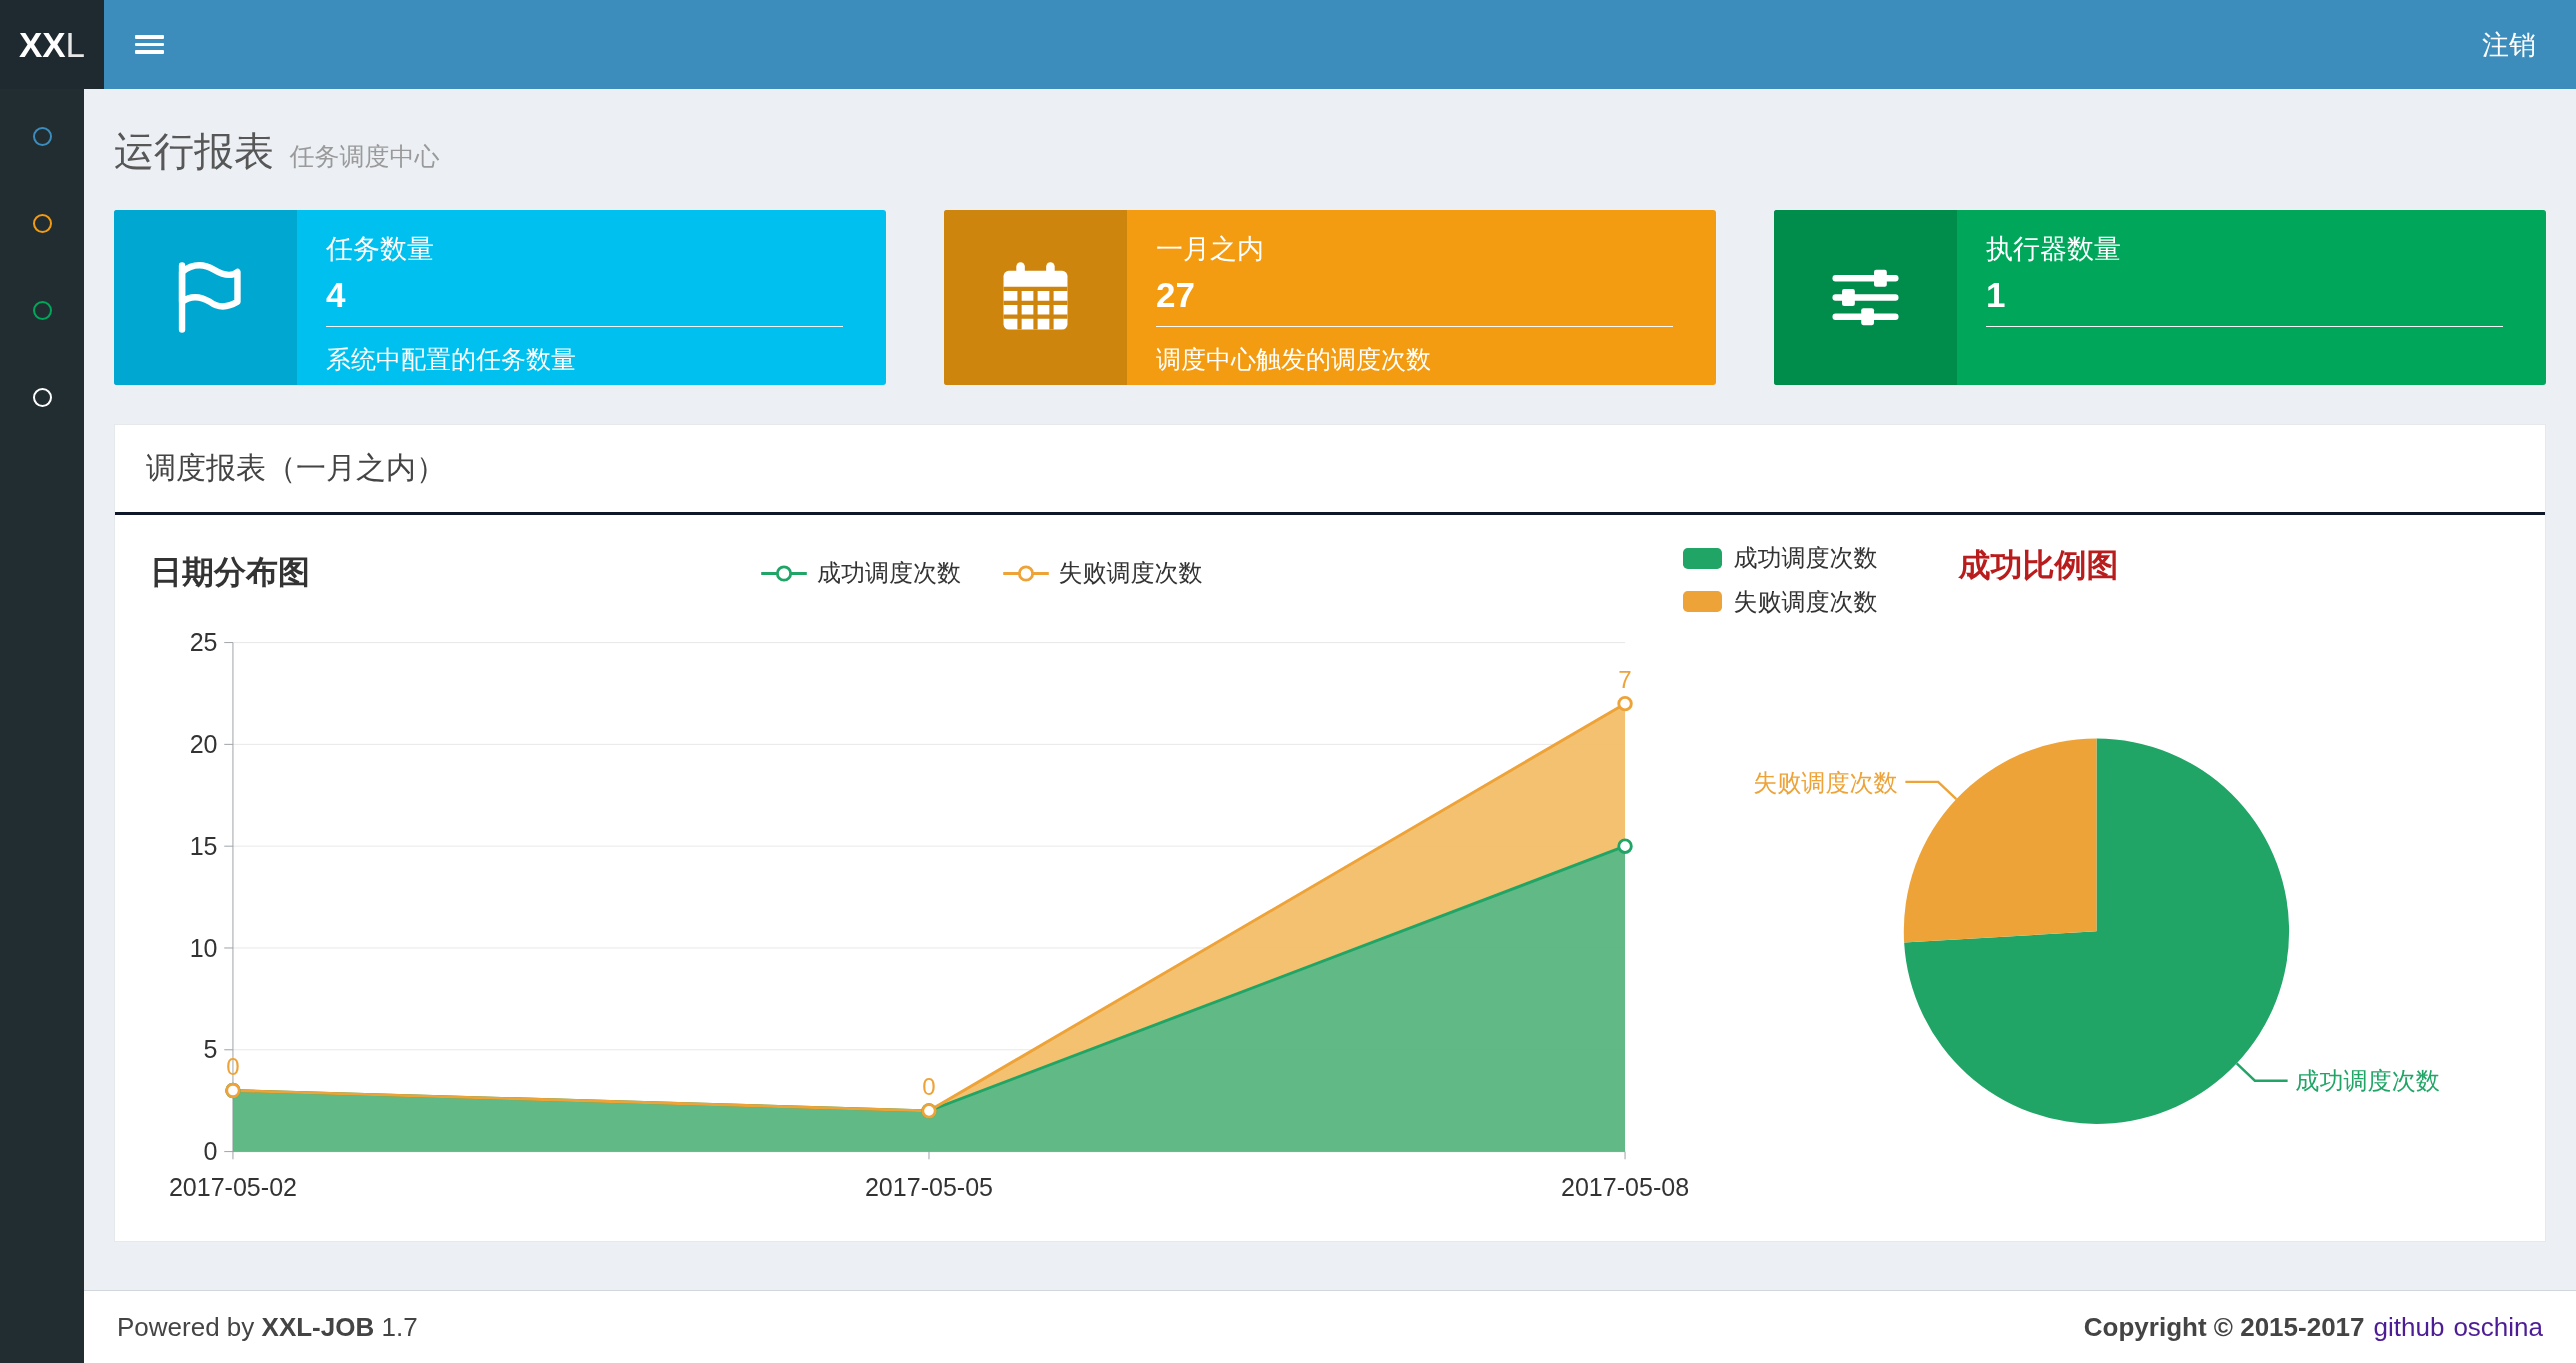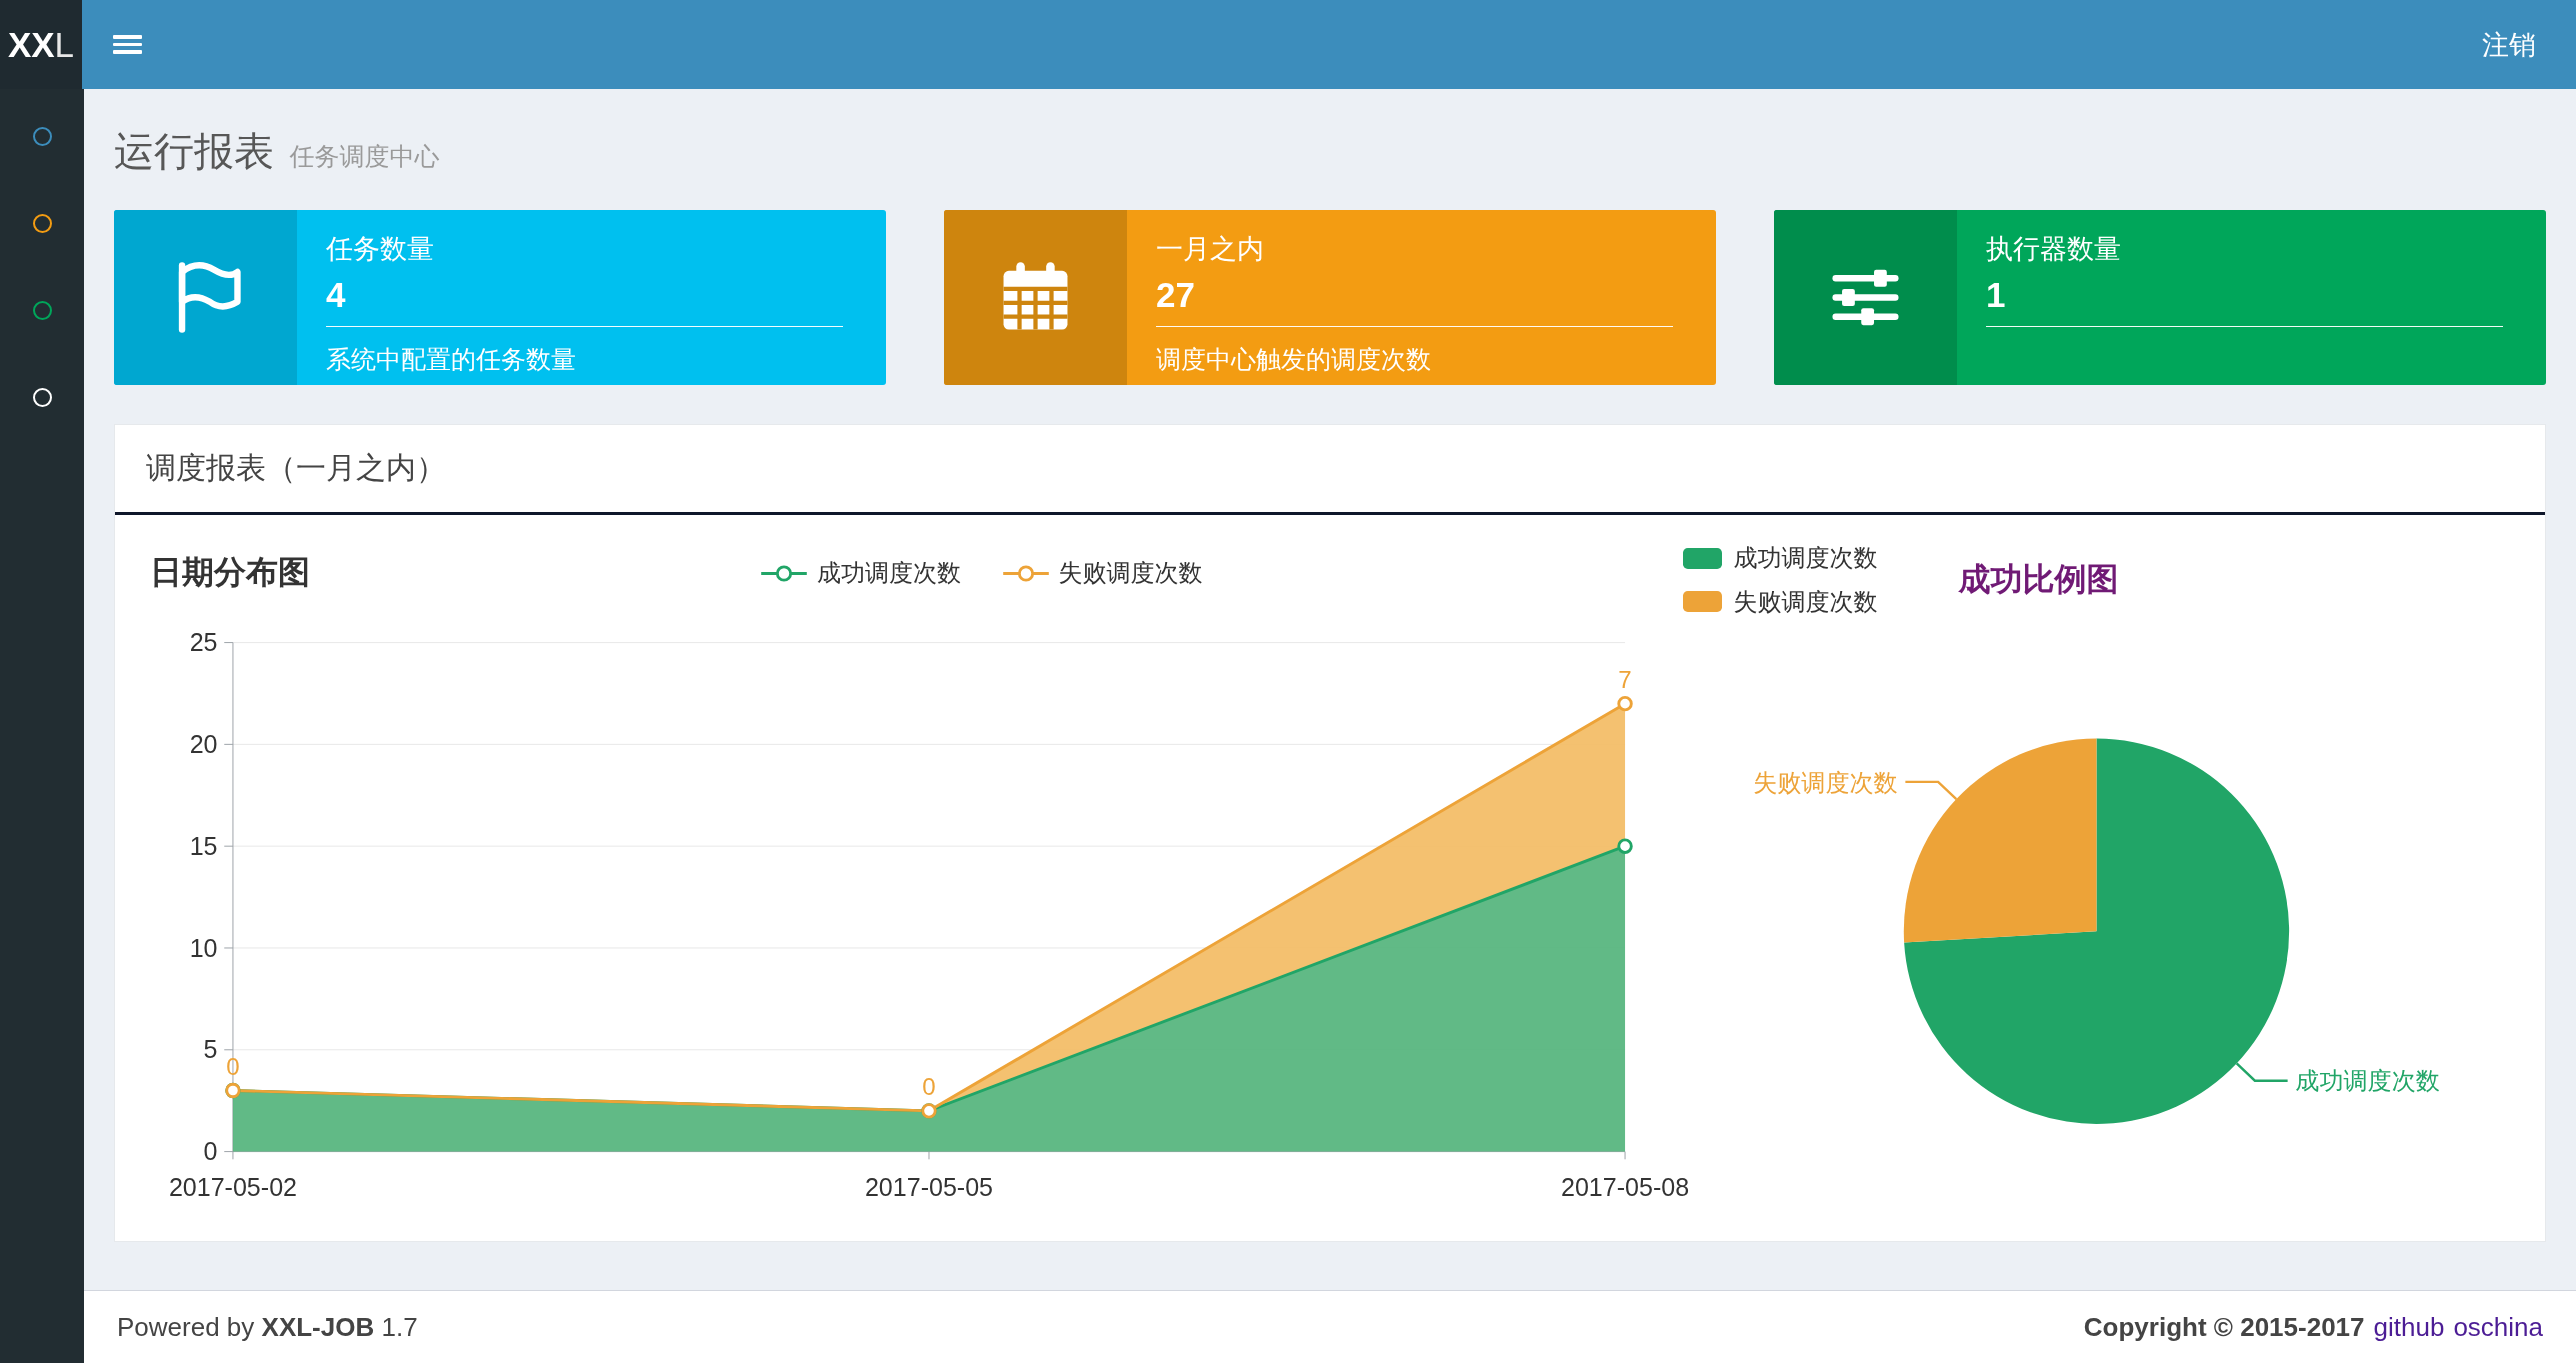--- a/index.html
+++ b/index.html
@@ -1,21 +1,21 @@
 <!DOCTYPE html>
 <html><head>
 <meta charset="utf-8">
 <style>
   * { margin:0; padding:0; box-sizing:border-box; }
   html,body { width:2576px; height:1363px; font-family:"Liberation Sans", sans-serif; background:#ecf0f5; }
   .wrap { position:relative; width:2576px; height:1363px; overflow:hidden; }
 
   
   .navbar { position:absolute; top:0; left:0; right:0; height:89px; background:#3c8dbc; display:flex; align-items:stretch; z-index:5; }
-  .logo { width:82px; background:#1f2a30; color:#fff; display:flex; align-items:center; justify-content:center; font-size:35px; cursor:pointer; }
+  .logo { width:104px; background:#1f2a30; color:#fff; display:flex; align-items:center; justify-content:center; font-size:35px; cursor:pointer; }
   .logo b { font-weight:bold; }
   .logo span.lt { font-weight:300; color:#e7e7e7; }
   .hamburger { width:87px; display:flex; flex-direction:column; align-items:flex-start; justify-content:center; padding-left:31px; cursor:pointer; }
   .hamburger i { display:block; width:29px; height:3.9px; background:#fff; margin:3.9px 0; border-radius:1px; }
   .logout { margin-left:auto; margin-right:40px; align-self:center; color:#fff; font-size:27px; cursor:pointer; }
 
   
   .sidebar { position:absolute; top:89px; left:0; bottom:0; width:84px; background:#222d32; padding-top:3.9px; z-index:4; }
   .sb-item { height:87px; display:flex; align-items:center; justify-content:center; cursor:pointer; }
   .circle-o { display:block; width:19px; height:19px; border:2.9px solid #fff; border-radius:50%; }
@@ -46,21 +46,21 @@
   .chart-left { width:1504px; }
   .chart-head { display:flex; align-items:center; height:62px; }
   .chart-title { font-size:32px; font-weight:bold; color:#333; }
   .line-legend { flex:1; display:flex; justify-content:center; align-items:center; gap:42px; font-size:24px; color:#333; }
   .lg-item { display:flex; align-items:center; gap:9.6px; cursor:pointer; }
   .chart-right { flex:1; padding-left:29px; }
   .pie-head { display:flex; align-items:flex-start; height:81px; }
   .pie-legend { display:flex; flex-direction:column; gap:11.6px; font-size:24px; color:#333; }
   .pie-lg-item { display:flex; align-items:center; gap:11.6px; cursor:pointer; }
   .swatch { width:39px; height:21px; border-radius:4.8px; display:inline-block; }
-  .pie-title { font-size:32px; font-weight:bold; color:#701a75; margin-left:81px; margin-top:16px; }
+  .pie-title { font-size:32px; font-weight:bold; color:#b91c1c; margin-left:81px; margin-top:2px; }
   svg text.tick { font-size:26px; fill:#333; font-family:"Liberation Sans", sans-serif; }
   svg text.plabel { font-size:25px; font-family:"Liberation Sans", sans-serif; }
 
   
   .footer { position:absolute; left:84px; right:0; bottom:0; height:73px; background:#fff; border-top:1px solid #d2d6de; display:flex; align-items:center; padding:0 33px; font-size:26px; color:#444; }
   .footer-right { margin-left:auto; display:flex; align-items:center; gap:9px; }
   .footer a { color:#4c1d95; text-decoration:none; font-weight:normal; cursor:pointer; }
 </style>
 </head>
 <body>

